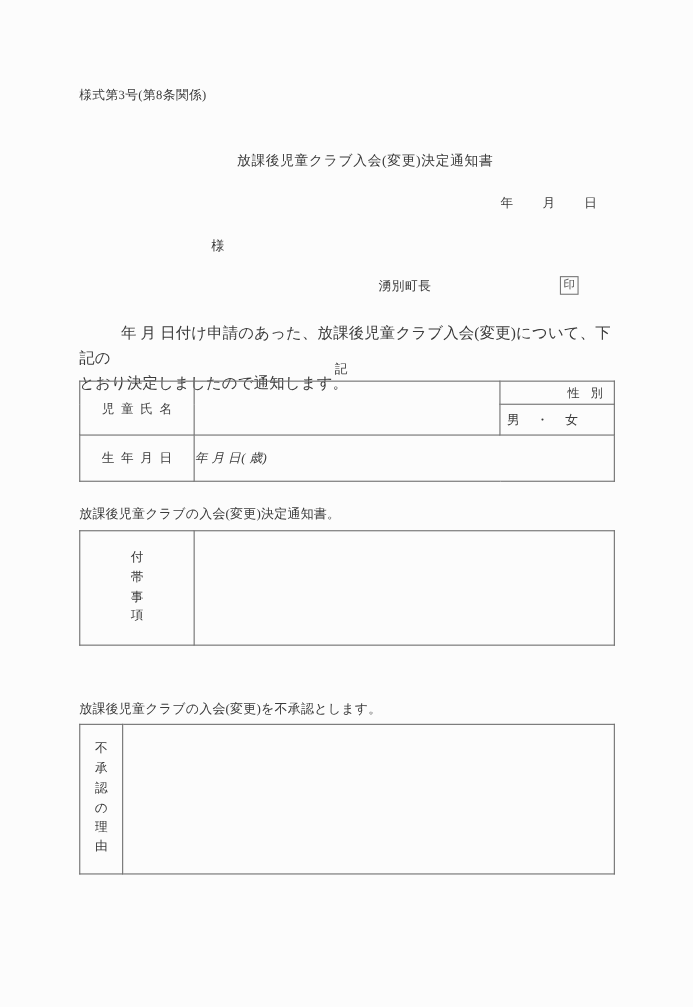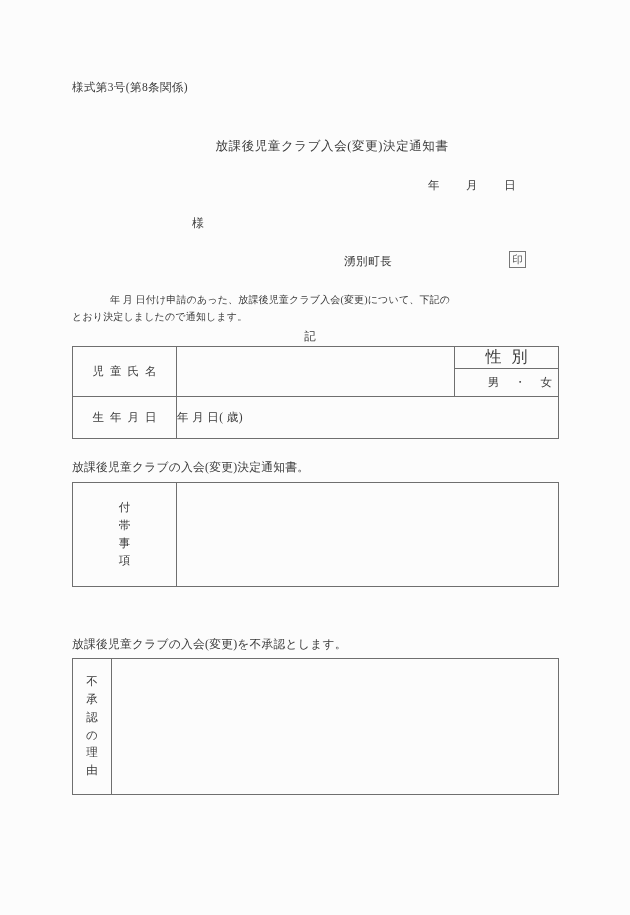--- a/index.html
+++ b/index.html
@@ -36,21 +36,21 @@
   .doc-title {
     left: 0;
     top: 140px;
     width: 630px;
     text-align: center;
     font-size: 12.5px;
     letter-spacing: 0.6px;
     transform: translateX(17px);
   }
   .date-line {
-    left: 428px;
+    left: 455px;
     top: 180px;
     font-size: 11.5px;
     letter-spacing: 0.4px;
   }
   .addressee {
     left: 192px;
     top: 217px;
     font-size: 12px;
     letter-spacing: 0.4px;
   }
@@ -72,21 +72,21 @@
     text-align: center;
     color: #555;
     box-sizing: border-box;
   }
 
   .body-para {
     position: absolute;
     left: 72px;
     top: 292px;
     width: 486px;
-    font-size: 10px;
+    font-size: 14px;
     line-height: 1.65;
     letter-spacing: 0.15px;
   }
   .body-para .indent {
     padding-left: 38px;
   }
 
   .ki-mark {
     left: 0;
     top: 331px;
@@ -116,35 +116,36 @@
     left: 72px;
     top: 346px;
     width: 486px;
   }
   .cell-label-h {
     text-align: center;
     letter-spacing: 6px;
     text-indent: 6px;
   }
   .cell-gender-head {
-    text-align: center;
+    text-align: right;
     letter-spacing: 10px;
     text-indent: 10px;
-    font-size: 16px;
+    font-size: 11px;
   }
   .cell-gender-val {
-    text-align: right;
+    text-align: left;
     letter-spacing: 6px;
     text-indent: 6px;
     font-size: 11.5px;
   }
   .cell-blank { }
   .cell-dob-val {
     padding-left: 50px;
     letter-spacing: 0.4px;
+    font-style: italic;
   }
 
   
   .stmt {
     font-size: 11.8px;
     letter-spacing: 0.2px;
   }
   .stmt-approve {
     left: 72px;
     top: 462px;

